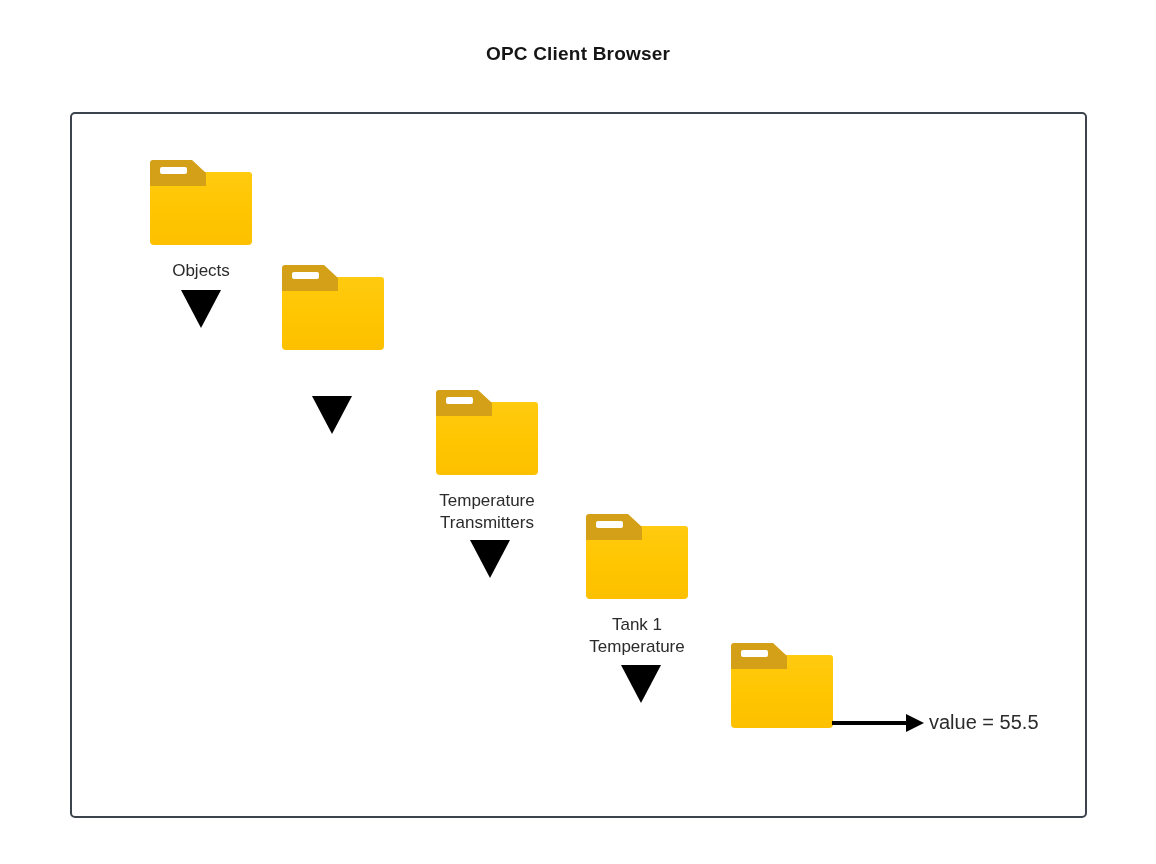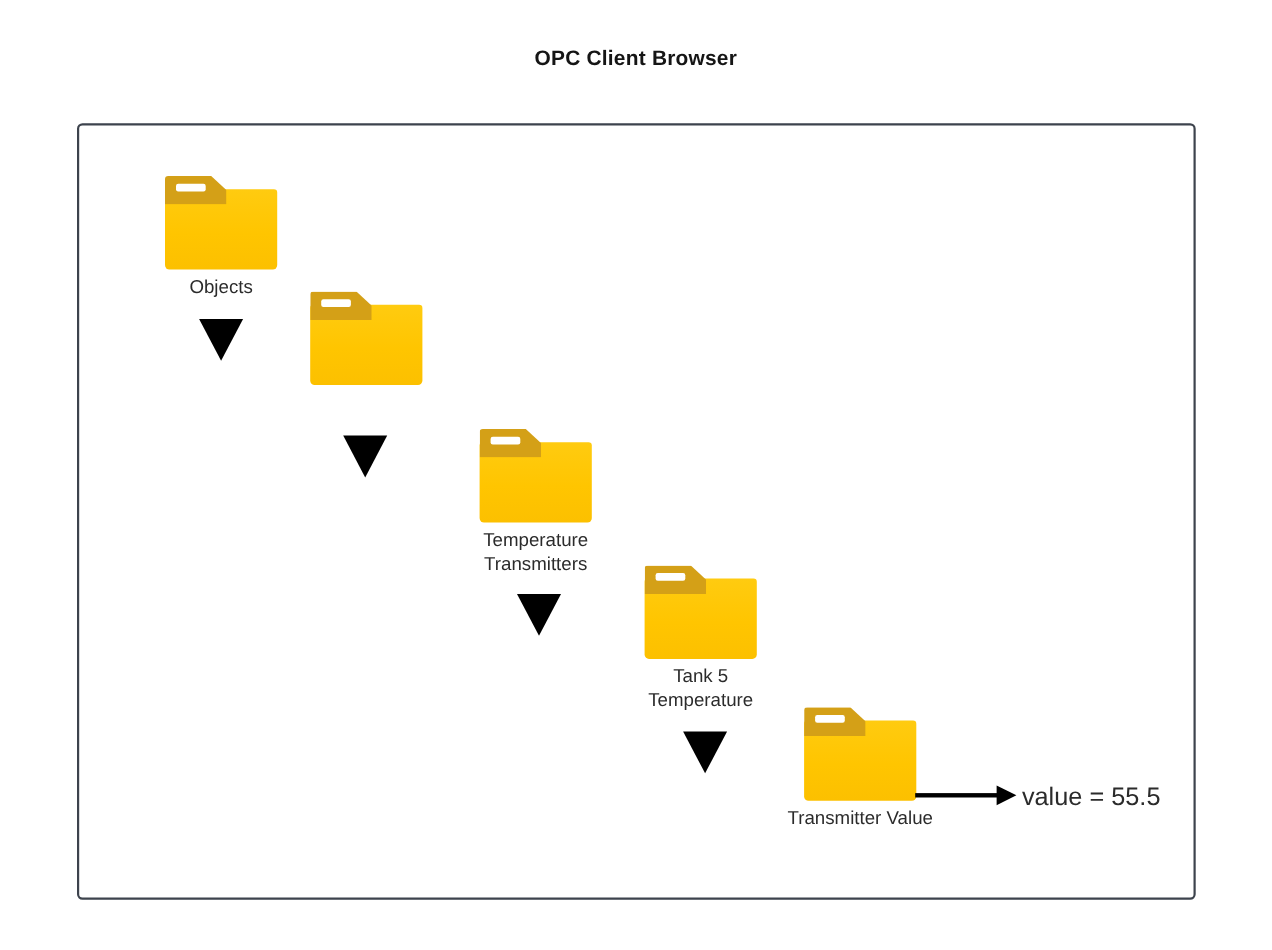--- a/index.html
+++ b/index.html
@@ -72,21 +72,21 @@
   .folder-slot {
     position: absolute;
     left: 10px;
     top: 7px;
     width: 27px;
     height: 7px;
     background: #ffffff;
     border-radius: 2px;
   }
   .node-label {
-    margin-top: 5px;
+    margin-top: 15px;
     text-align: center;
     font-size: 17px;
     line-height: 22px;
     color: #2b2b2b;
     white-space: pre-line;
   }
 
   
   .down-arrow {
     position: absolute;
@@ -121,21 +121,21 @@
     height: 0;
     border-top: 9px solid transparent;
     border-bottom: 9px solid transparent;
     border-left: 18px solid #000000;
     margin-top: -4px;
   }
   #value-readout {
     position: absolute;
     left: 929px;
     top: 711px;
-    font-size: 23px;
+    font-size: 20px;
     color: #2b2b2b;
     white-space: nowrap;
   }
 </style>
 </head>
 <body>
 
 <div id="page-title">OPC Client Browser</div>
 
 <div id="diagram-frame">
@@ -176,34 +176,33 @@
 
   <div class="down-arrow" style="left:398px; top:426px;"></div>
 
   <div class="node" style="left:465px; top:400px;">
     <div class="folder-icon">
       <div class="folder-body"></div>
       <div class="folder-tab">
         <div class="folder-slot"></div>
       </div>
     </div>
-    <div class="node-label">Tank 5
+    <div class="node-label">Tank 1
 Temperature</div>
   </div>
 
   <div class="down-arrow" style="left:549px; top:551px;"></div>
 
   <div class="node" style="left:610px; top:529px;">
     <div class="folder-icon">
       <div class="folder-body"></div>
       <div class="folder-tab">
         <div class="folder-slot"></div>
       </div>
     </div>
-    <div class="node-label">Transmitter Value</div>
   </div>
 
 </div>
 
 <div id="value-connector">
   <div class="shaft"></div>
   <div class="head"></div>
 </div>
 
 <div id="value-readout">value = 55.5</div>

